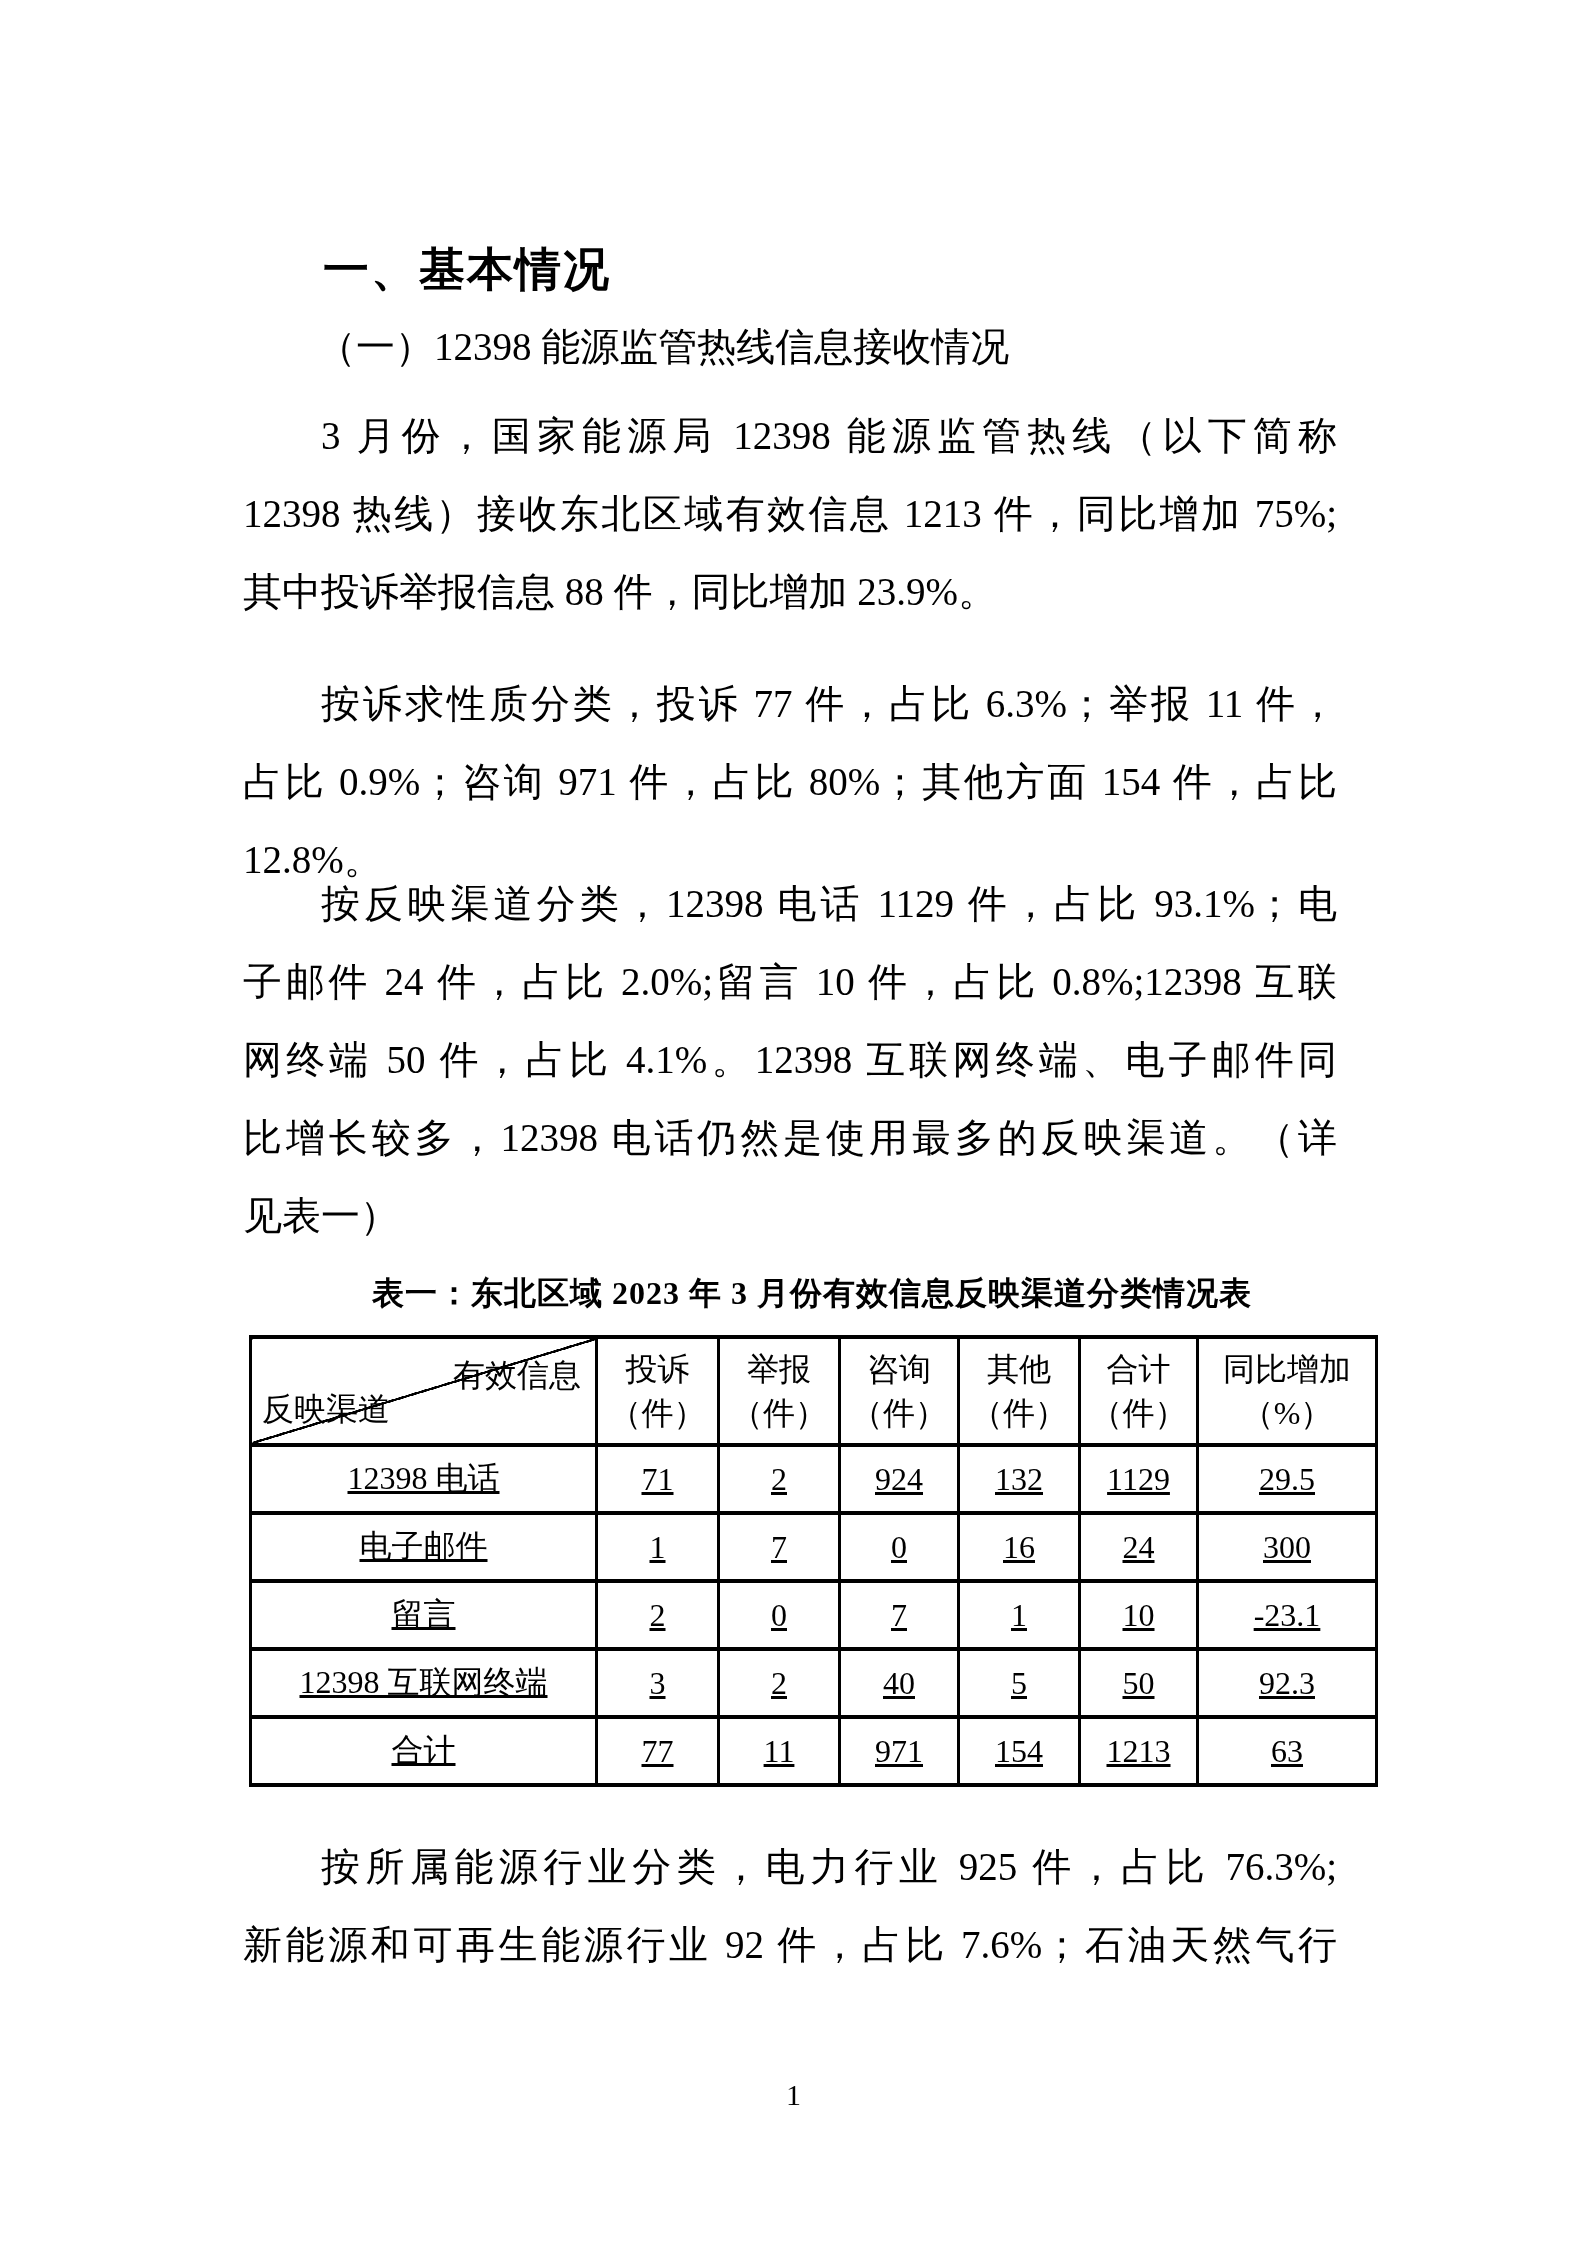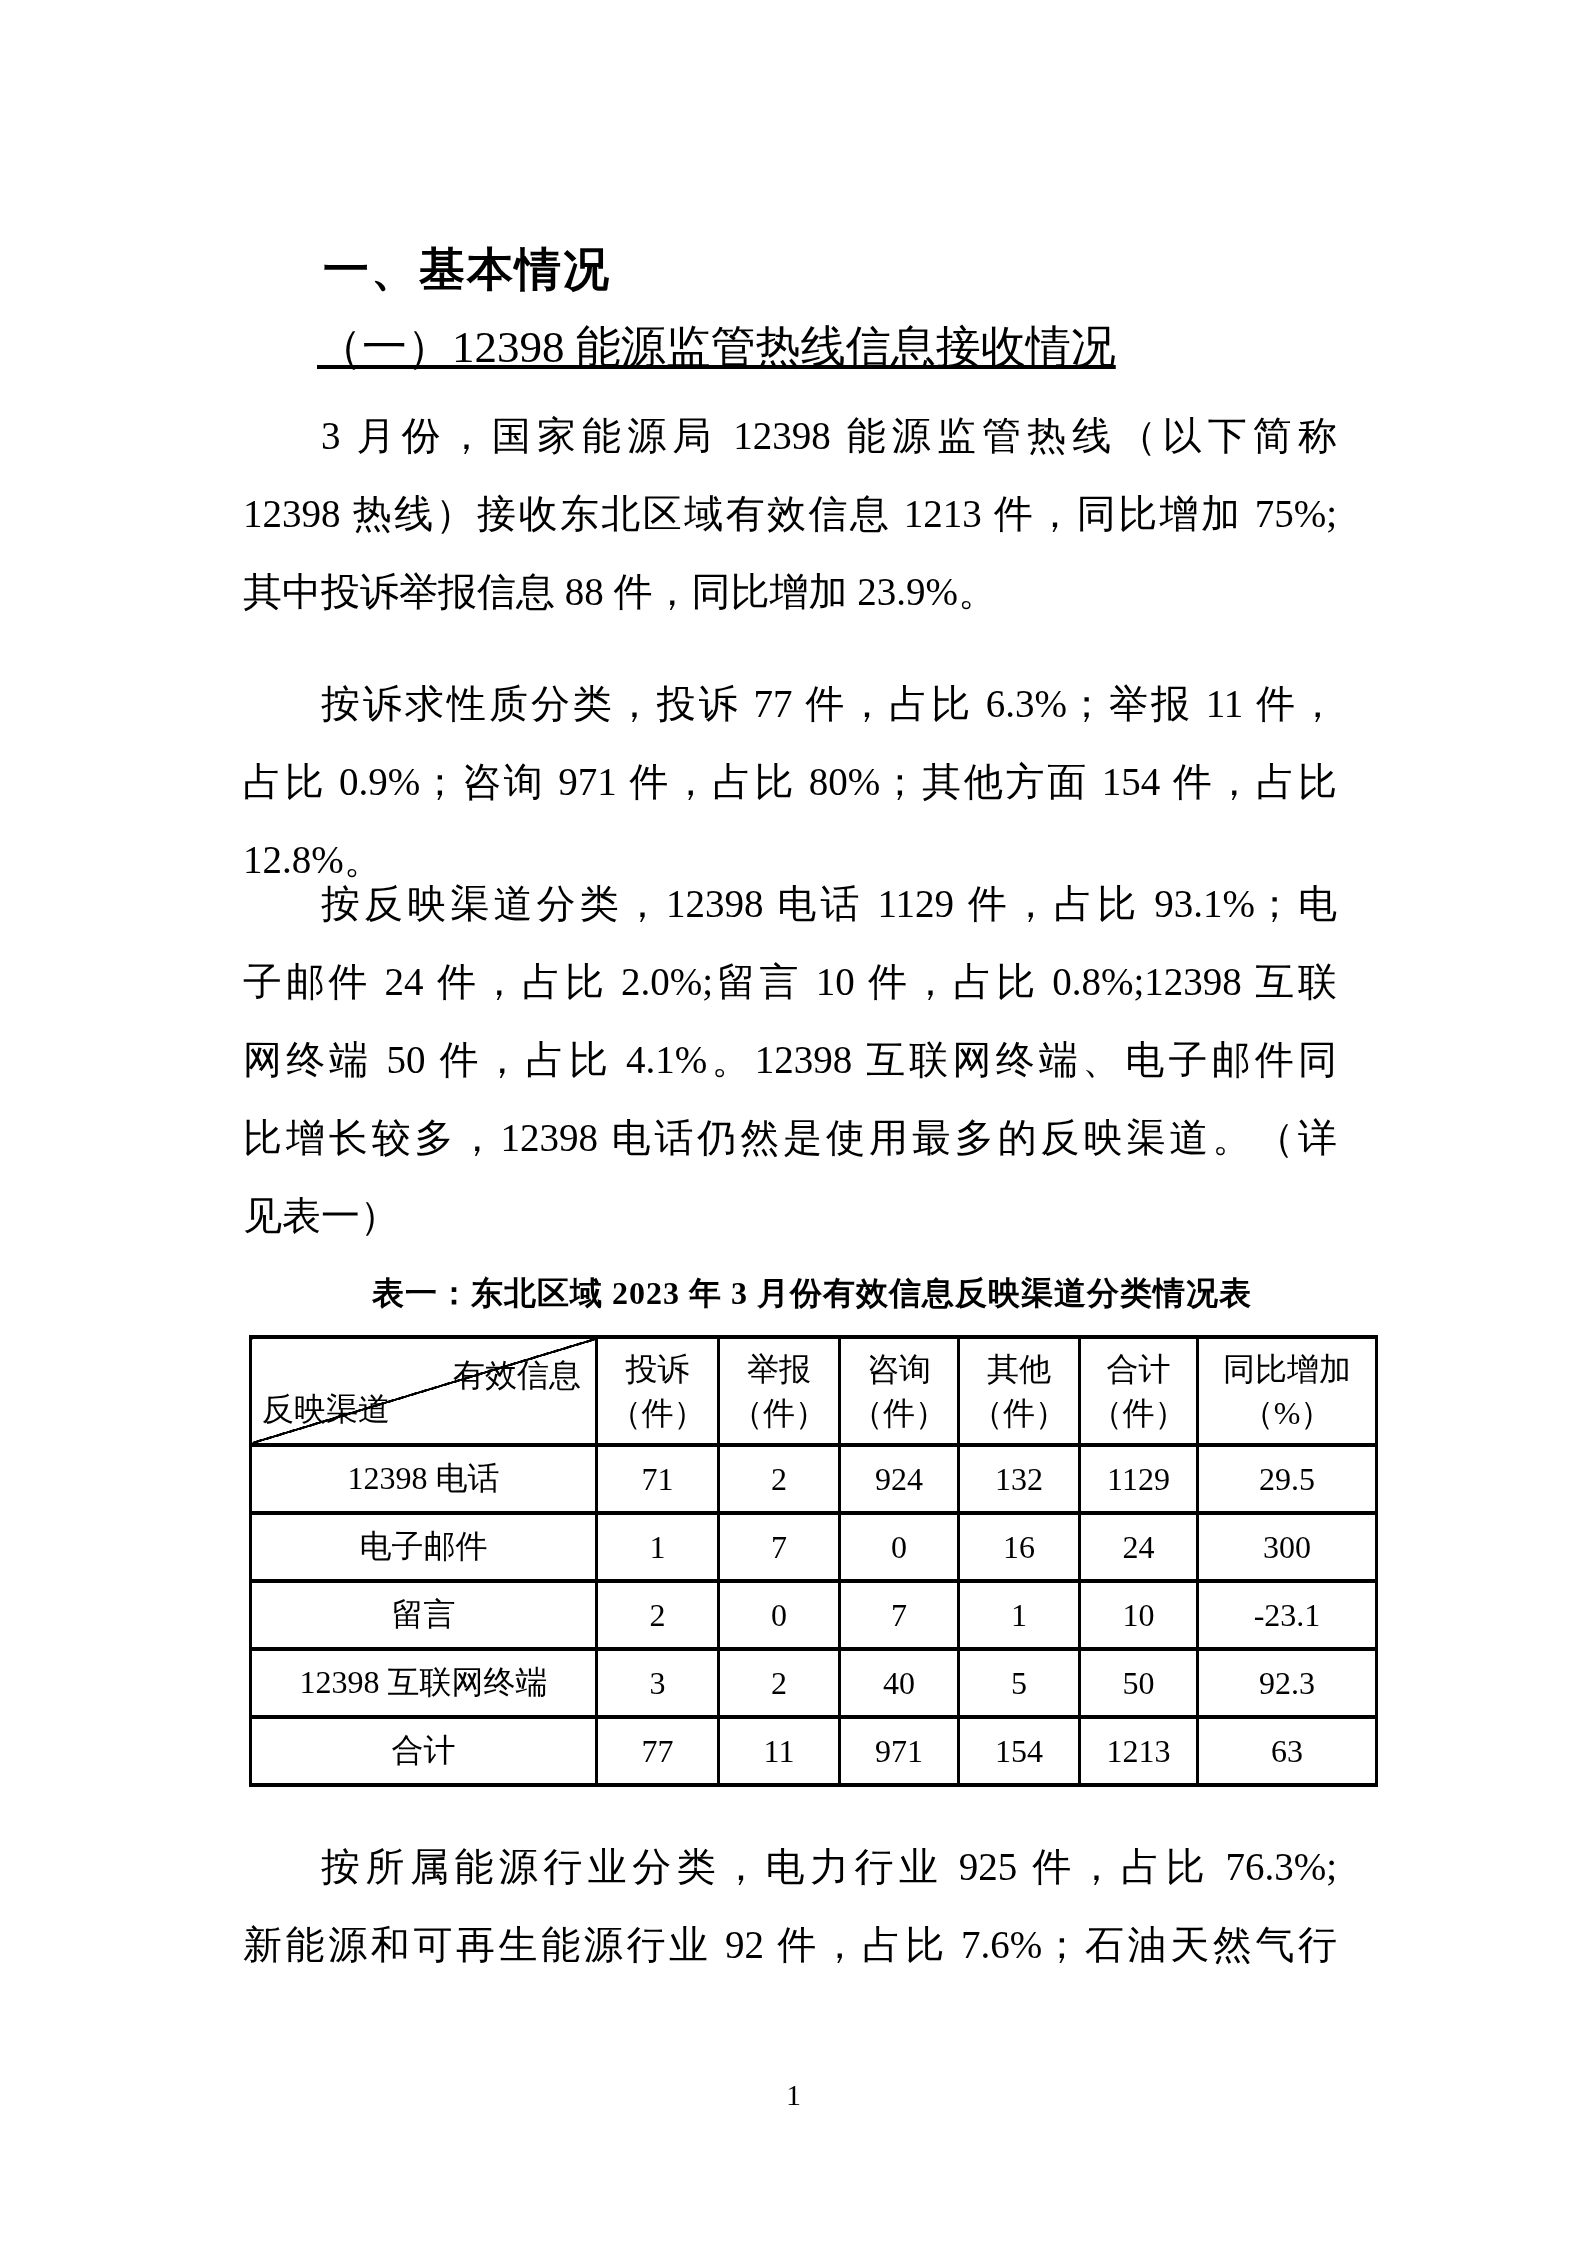--- a/index.html
+++ b/index.html
@@ -13,21 +13,21 @@
     overflow:hidden;
   }
   .heading {
     position:absolute; top:236px; left:243px; width:1094px;
     font-family:"DejaVu Sans","Liberation Sans",sans-serif;
     font-weight:700; font-size:46px; line-height:66px;
     text-indent:80px; letter-spacing:2px;
   }
   .subheading {
     position:absolute; top:316px; left:243px; width:1094px;
-    font-size:45px; line-height:62px; text-indent:74px;text-decoration:underline;
+    font-size:39px; line-height:62px; text-indent:74px;
   }
   .para {
     position:absolute; left:243px; width:1094px;
     font-size:39px;
   }
   #para-1 { top:397px; }
   #para-2 { top:665px; }
   #para-3 { top:865px; }
   #para-4 { top:1828px; }
   .line {
@@ -46,21 +46,21 @@
     border-collapse:collapse; table-layout:fixed;
     font-size:32px;
   }
   .stats th, .stats td {
     border:3px solid #000;
     border-top-width:4px; border-bottom-width:4px;
     text-align:center; vertical-align:middle;
     font-weight:400; padding:0;
   }
   .stats thead th { height:108px; }
-  .stats tbody th, .stats tbody td { height:68px; }
+  .stats tbody th, .stats tbody td { height:68px;text-decoration:underline; }
   .col-channel { width:346px; }
   .col-complaint { width:122px; }
   .col-report { width:121px; }
   .col-consult { width:119px; }
   .col-other { width:121px; }
   .col-total { width:118px; }
   .col-yoy { width:179px; }
   .corner-cell {
     position:relative;
     background-image:linear-gradient(to bottom right,

